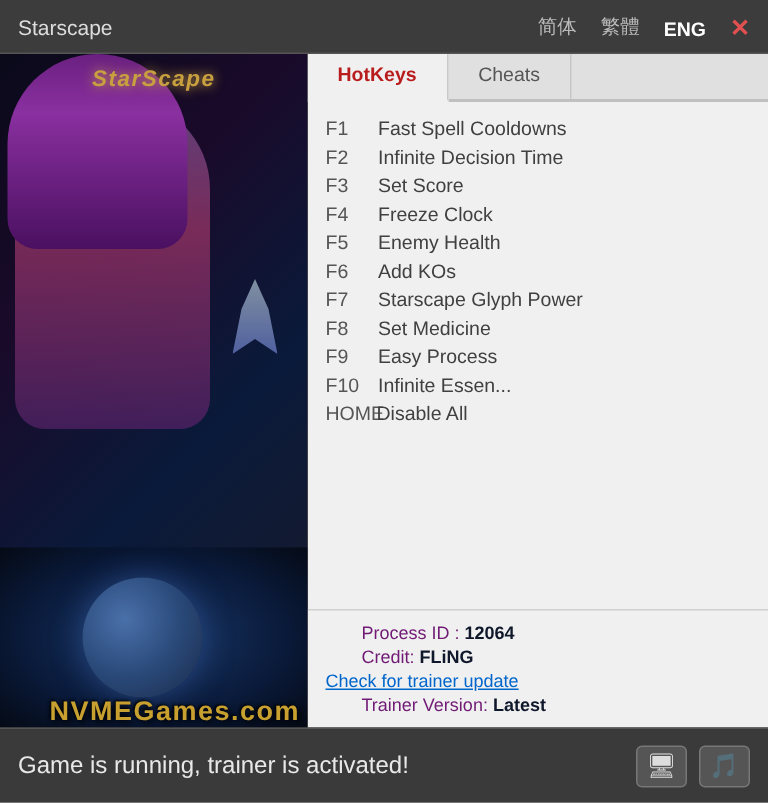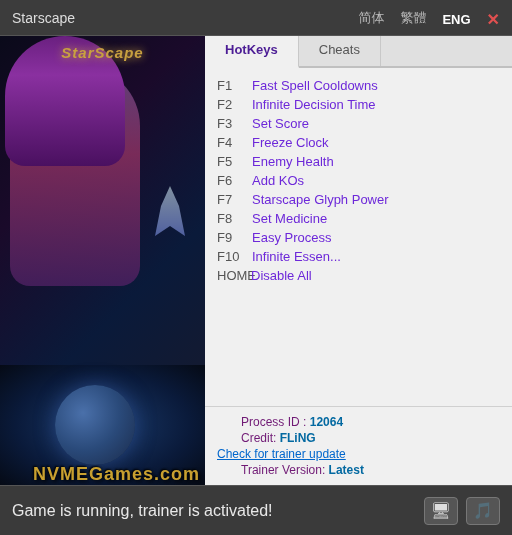--- a/index.html
+++ b/index.html
@@ -180,21 +180,21 @@
     }
     .tab {
       padding: 6px 20px;
       font-size: 13px;
       color: #555;
       cursor: pointer;
       border-right: 1px solid #c8c8c8;
     }
     .tab.active {
       background: #f0f0f0;
-      color: #4c1d95;
+      color: #b91c1c;
       font-weight: bold;
       border-bottom: 2px solid #f0f0f0;
       margin-bottom: -2px;
     }
 
     
     #hotkeys-content {
       flex: 1;
       padding: 8px 12px;
       overflow-y: auto;
@@ -205,21 +205,21 @@
       padding: 2px 0;
       font-size: 13px;
       color: #333;
     }
     .hotkey-key {
       min-width: 35px;
       color: #555;
       font-size: 13px;
     }
     .hotkey-label {
-      color: #6d28d9;
+      color: #404040;
       font-size: 13px;
       text-align: center;
     }
     .hotkey-label.home-key {
       margin-left: -5px;
     }
 
     
     #bottom-info {
       background: #f0f0f0;
@@ -229,21 +229,21 @@
       color: #444;
     }
     .info-row {
       margin: 2px 0;
     }
     .info-label {
       color: #701a75;
       margin-left: 24px;
     }
     .info-value {
-      color: #0369a1;
+      color: #0f172a;
       font-weight: bold;
     }
     #trainer-link {
       color: #0066cc;
       text-decoration: underline;
       cursor: pointer;
       font-size: 12px;
     }
 
     

